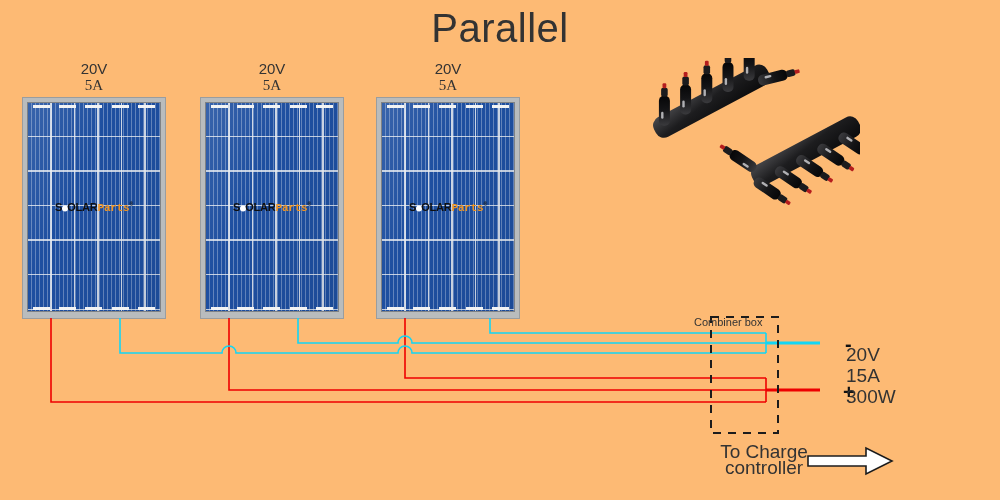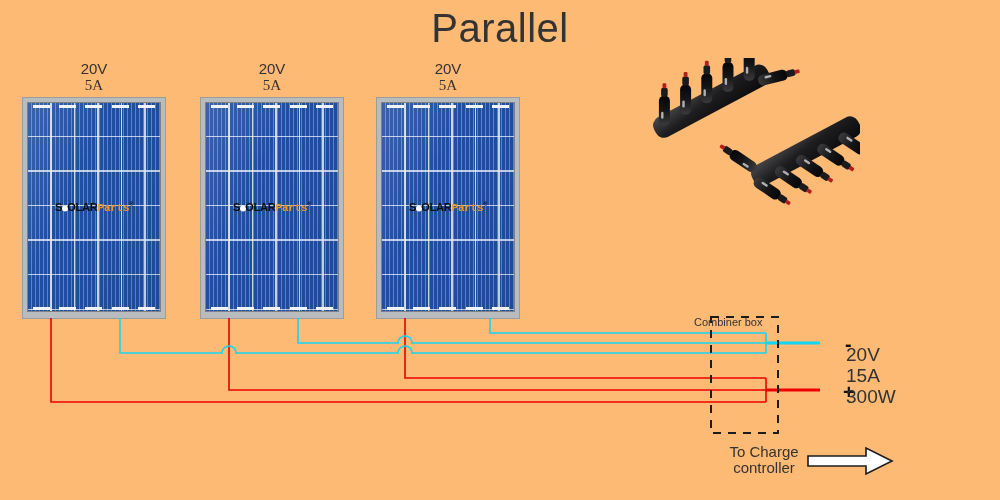--- a/index.html
+++ b/index.html
@@ -171,21 +171,21 @@
     font-size: 19px;
     line-height: 21px;
     color: #333333;
     text-align: left;
     white-space: nowrap;
   }
   .charge-label {
     position: absolute;
     left: 714px;
     top: 444px;
-    font-size: 15px;
+    font-size: 19px;
     line-height: 16px;
     color: #333333;
     text-align: center;
     width: 100px;
   }
 
   
   #connector {
     position: absolute;
     left: 630px;

